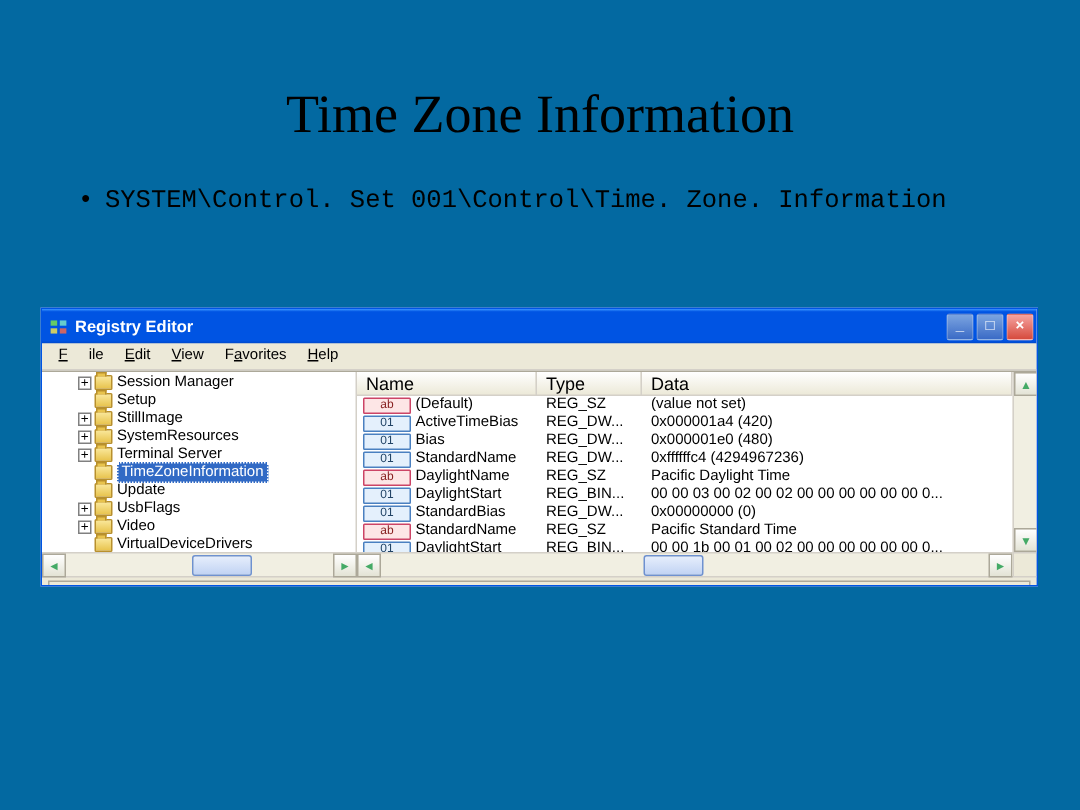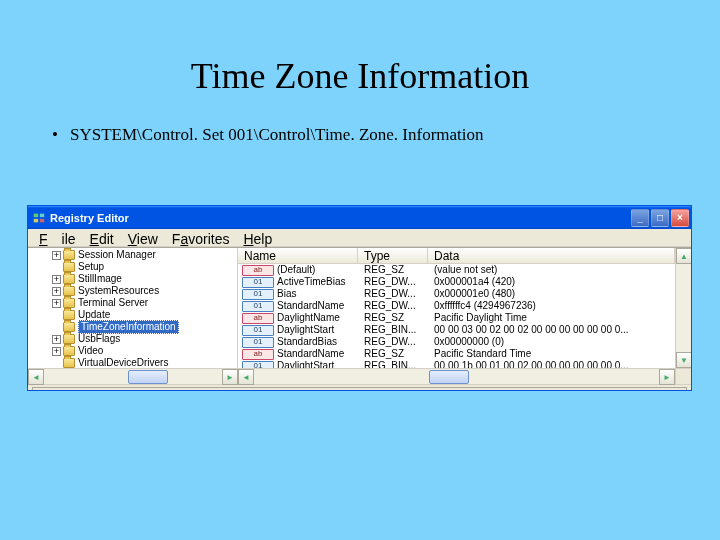--- a/index.html
+++ b/index.html
@@ -1,28 +1,28 @@
 <!DOCTYPE html>
 <html><head>
 <meta charset="utf-8">
 <style>
 * { margin: 0; padding: 0; box-sizing: border-box; }
 body { font-family: Tahoma, sans-serif; font-size: 11px; background: #fff; }
-.slide { width: 720px; height: 540px; position: relative; background: #7dd3fc; }
+.slide { width: 720px; height: 540px; position: relative; background: #0369a1; }
 .slide-title { font-family: 'Times New Roman', serif; font-size: 36px; font-weight: normal; text-align: center; padding-top: 55px; }
-.slide-bullet { font-family: Liberation Serif, serif; font-size: 17px; padding: 28px 0 0 52px; }
+.slide-bullet { font-family: Liberation Mono, monospace; font-size: 17px; padding: 28px 0 0 52px; }
 .slide-bullet .dot { display: inline-block; width: 18px; }
 .window { position: absolute; left: 27px; top: 205px; width: 665px; height: 186px; border: 1px solid #0054e3; background: #ece9d8; overflow: hidden; }
 .titlebar { height: 23px; background: linear-gradient(to bottom, #3a95ff 0%, #0054e3 8%, #0054e3 92%, #0047c7 100%); display: flex; align-items: center; padding: 0 2px 0 4px; color: #fff; font-weight: bold; font-size: 11px; }
 .titlebar .app-icon { width: 14px; height: 14px; margin-right: 4px; }
 .title-controls { margin-left: auto; display: flex; gap: 2px; }
 .title-btn { width: 18px; height: 18px; border-radius: 2px; display: flex; align-items: center; justify-content: center; font-family: Arial; font-weight: bold; font-size: 10px; color: #fff; cursor: default; }
 .btn-min, .btn-max { background: linear-gradient(to bottom, #7ba4e0, #3b6bc6); border: 1px solid #fff3; }
 .btn-close { background: linear-gradient(to bottom, #f5a3a0, #d64b3e); border: 1px solid #fff3; }
-.menubar { height: 18px; background: #ece9d8; display: flex; padding-left: 4px; font-size: 14px; border-bottom: 1px solid #d4d0c8; }
+.menubar { height: 18px; background: #ece9d8; display: flex; padding-left: 4px; font-size: 10px; border-bottom: 1px solid #d4d0c8; }
 .menubar span { padding: 2px 7px; cursor: default; }
 .menubar span u { text-decoration: underline; }
 .client { display: flex; height: 121px; background: #fff; border-top: 1px solid #aca899; }
 .tree-pane { width: 210px; border-right: 1px solid #d4d0c8; overflow: hidden; background: #fff; font-size: 10px; line-height: 12px; padding-top: 1px; }
 .tree-row { display: flex; align-items: center; height: 12px; white-space: nowrap; padding-left: 24px; }
 .plus { display: inline-block; width: 9px; height: 9px; border: 1px solid #808080; text-align: center; line-height: 7px; font-size: 9px; color: #000; margin-right: 2px; background: #fff; }
 .folder { display: inline-block; width: 12px; height: 10px; background: linear-gradient(#f9e79a, #e8c34d); border: 1px solid #b8902d; border-radius: 1px; margin-right: 3px; position: relative; }
 .folder::before { content: ""; position: absolute; top: -3px; left: 0; width: 5px; height: 2px; background: #e8c34d; border: 1px solid #b8902d; border-bottom: none; }
 .tree-row.selected span.label { background: #316ac5; color: #fff; padding: 0 2px; border: 1px dotted #fff; }
 .list-pane { flex: 1; display: flex; flex-direction: column; overflow: hidden; }
@@ -101,29 +101,29 @@
           <div class="tree-row">
             <span class="plus">+</span>
             <span class="folder"></span>
             <span class="label">SystemResources</span>
           </div>
           <div class="tree-row">
             <span class="plus">+</span>
             <span class="folder"></span>
             <span class="label">Terminal Server</span>
           </div>
+          <div class="tree-row selected">
+            <span style="display:inline-block;width:11px"></span>
+            <span class="folder"></span>
+            <span class="label">TimeZoneInformation</span>
+          </div>
           <div class="tree-row">
             <span style="display:inline-block;width:11px"></span>
             <span class="folder"></span>
             <span class="label">Update</span>
-          </div>
-          <div class="tree-row selected">
-            <span style="display:inline-block;width:11px"></span>
-            <span class="folder"></span>
-            <span class="label">TimeZoneInformation</span>
           </div>
           <div class="tree-row">
             <span class="plus">+</span>
             <span class="folder"></span>
             <span class="label">UsbFlags</span>
           </div>
           <div class="tree-row">
             <span class="plus">+</span>
             <span class="folder"></span>
             <span class="label">Video</span>

